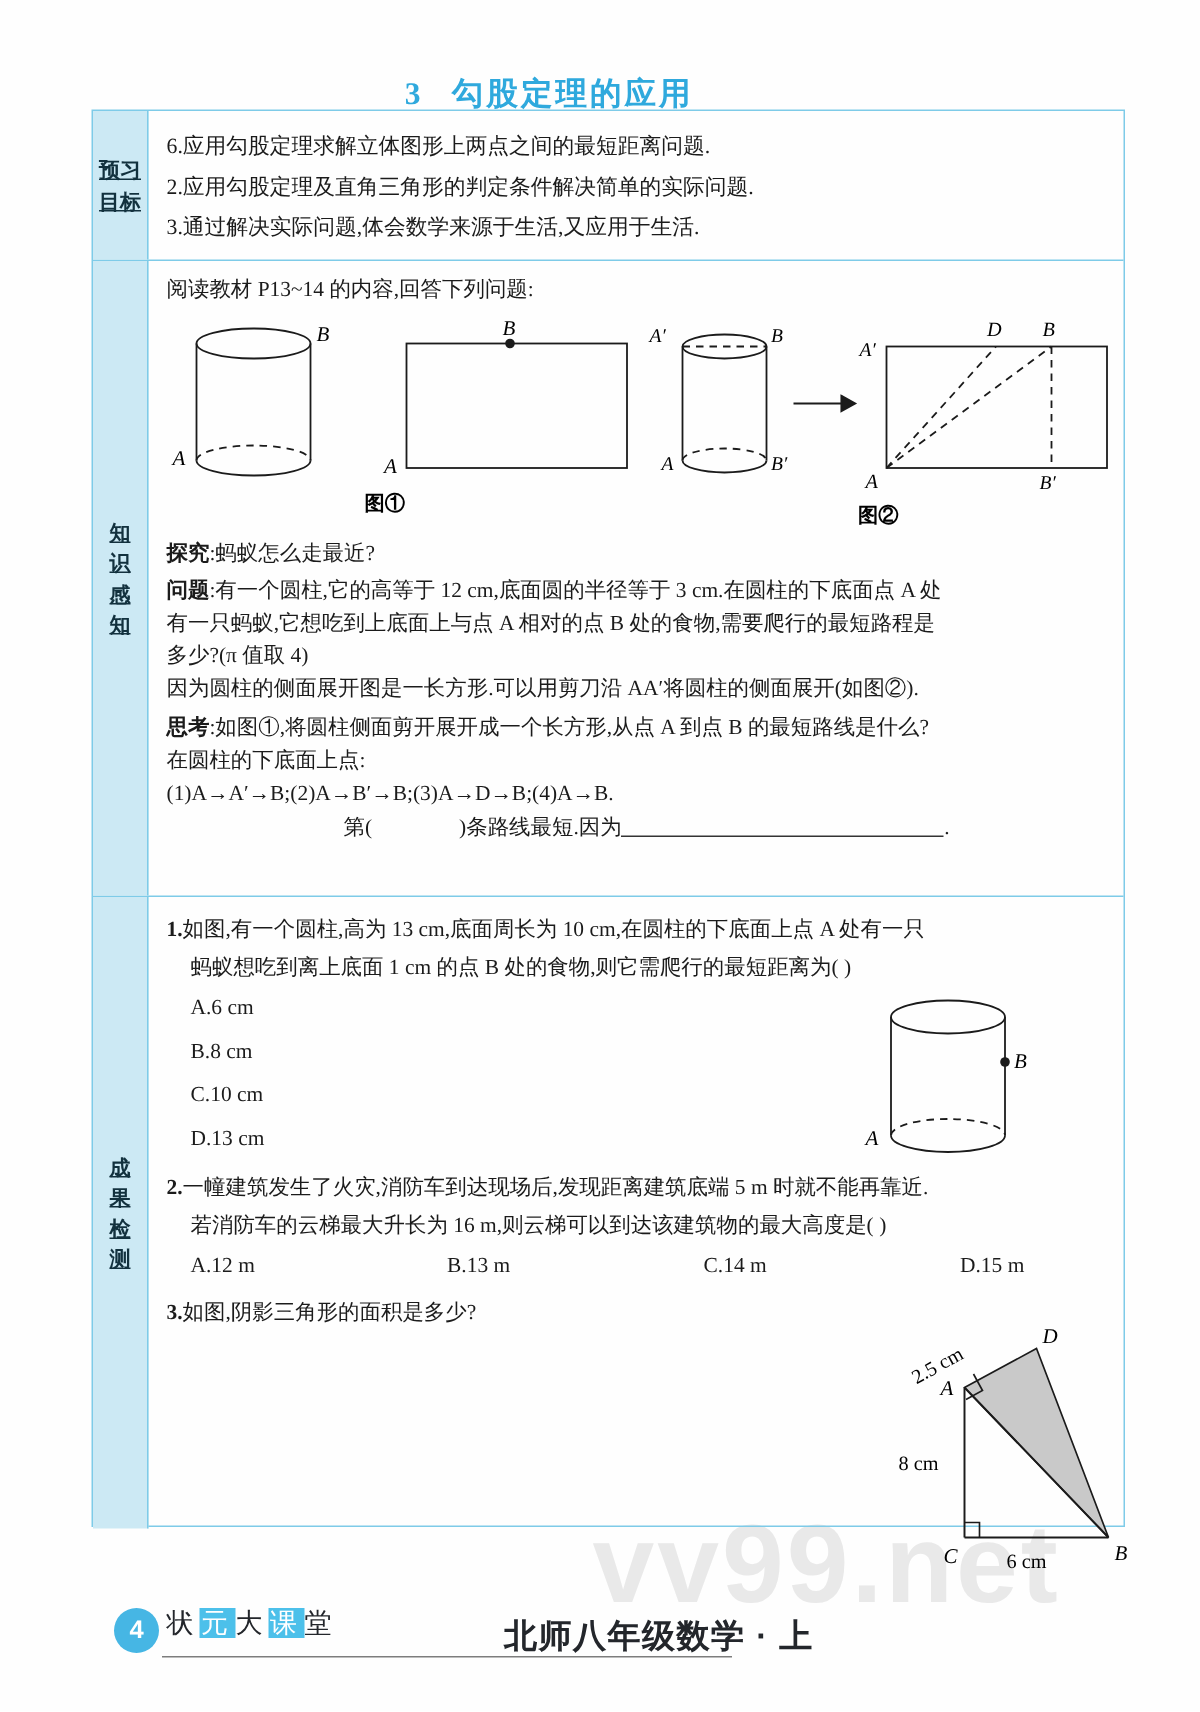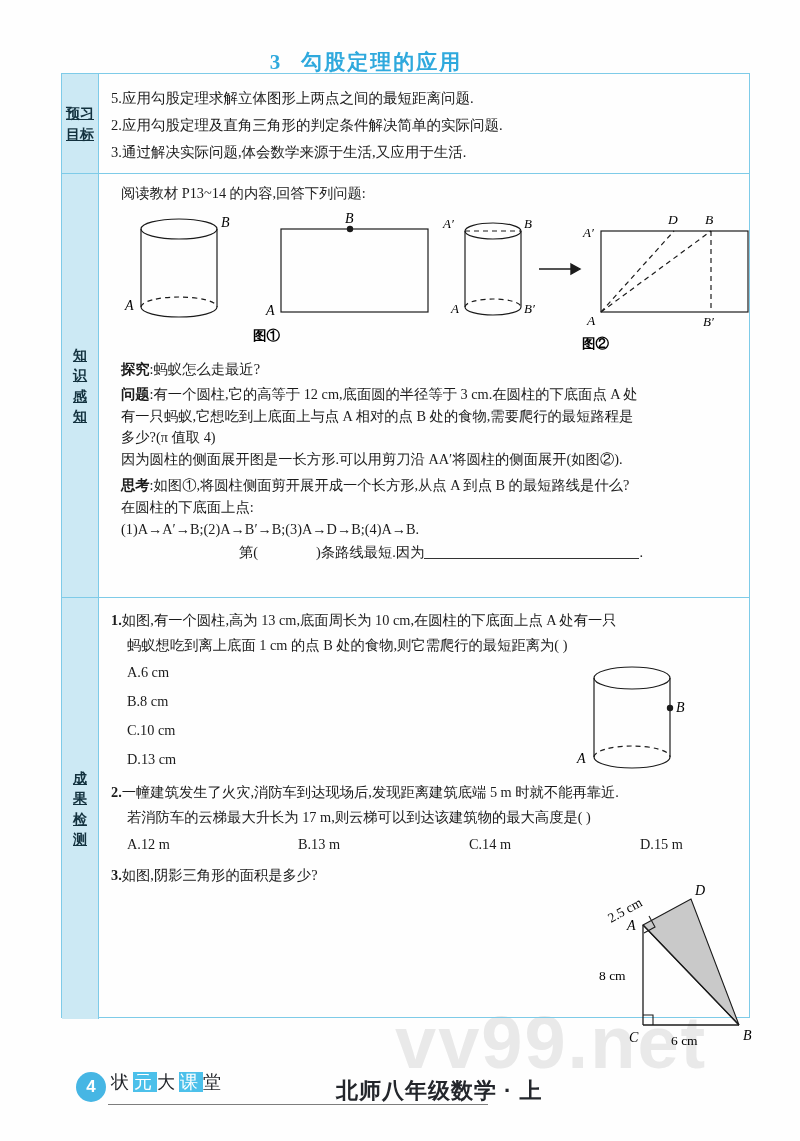--- a/index.html
+++ b/index.html
@@ -194,36 +194,36 @@
   <div class="frame">
 
     <div class="row" id="row-goal">
       <div class="sidecell">
         <div class="vtxt">
           <span>预习</span>
           <span>目标</span>
         </div>
       </div>
       <div class="bodycell" style="padding-top:11px;">
-        <div class="goal-line">5.应用勾股定理求解立体图形上两点之间的最短距离问题.</div>
+        <div class="goal-line">6.应用勾股定理求解立体图形上两点之间的最短距离问题.</div>
         <div class="goal-line">2.应用勾股定理及直角三角形的判定条件解决简单的实际问题.</div>
         <div class="goal-line">3.通过解决实际问题,体会数学来源于生活,又应用于生活.</div>
       </div>
     </div>
 
     <div class="row" id="row-know">
       <div class="sidecell">
         <div class="vtxt">
           <span>知</span>
           <span>识</span>
           <span>感</span>
           <span>知</span>
         </div>
       </div>
-      <div class="bodycell" style="padding-top:9px;margin-left:10px;">
+      <div class="bodycell" style="padding-top:9px;">
 
         <div class="ktext">阅读教材 P13~14 的内容,回答下列问题:</div>
 
         <div class="figs">
           <svg width="640" height="150" viewBox="0 0 640 150">
 
             <g stroke="#1b1b1b" fill="none" stroke-width="1.2">
               <ellipse cx="58" cy="22" rx="38" ry="10"></ellipse>
               <path d="M20 22 L20 100"></path>
               <path d="M96 22 L96 100"></path>
@@ -338,21 +338,21 @@
               <text x="11" y="103" font-size="14" font-style="italic">A</text>
             </svg>
           </div>
         </div>
 
         <div style="margin-top:6px;">
           <div class="qtext">
             <b>2.</b><span>一幢建筑发生了火灾,消防车到达现场后,发现距离建筑底端 5 m 时就不能再靠近.</span>
           </div>
           <div class="qtext" style="padding-left:16px;">
-            <span>若消防车的云梯最大升长为 17 m,则云梯可以到达该建筑物的最大高度是(        )</span>
+            <span>若消防车的云梯最大升长为 16 m,则云梯可以到达该建筑物的最大高度是(        )</span>
           </div>
           <div class="opts-row" style="padding-left:16px;line-height:28px;">
             <div>A.12 m</div>
             <div>B.13 m</div>
             <div>C.14 m</div>
             <div>D.15 m</div>
           </div>
         </div>
 
         <div style="margin-top:5px;position:relative;">

